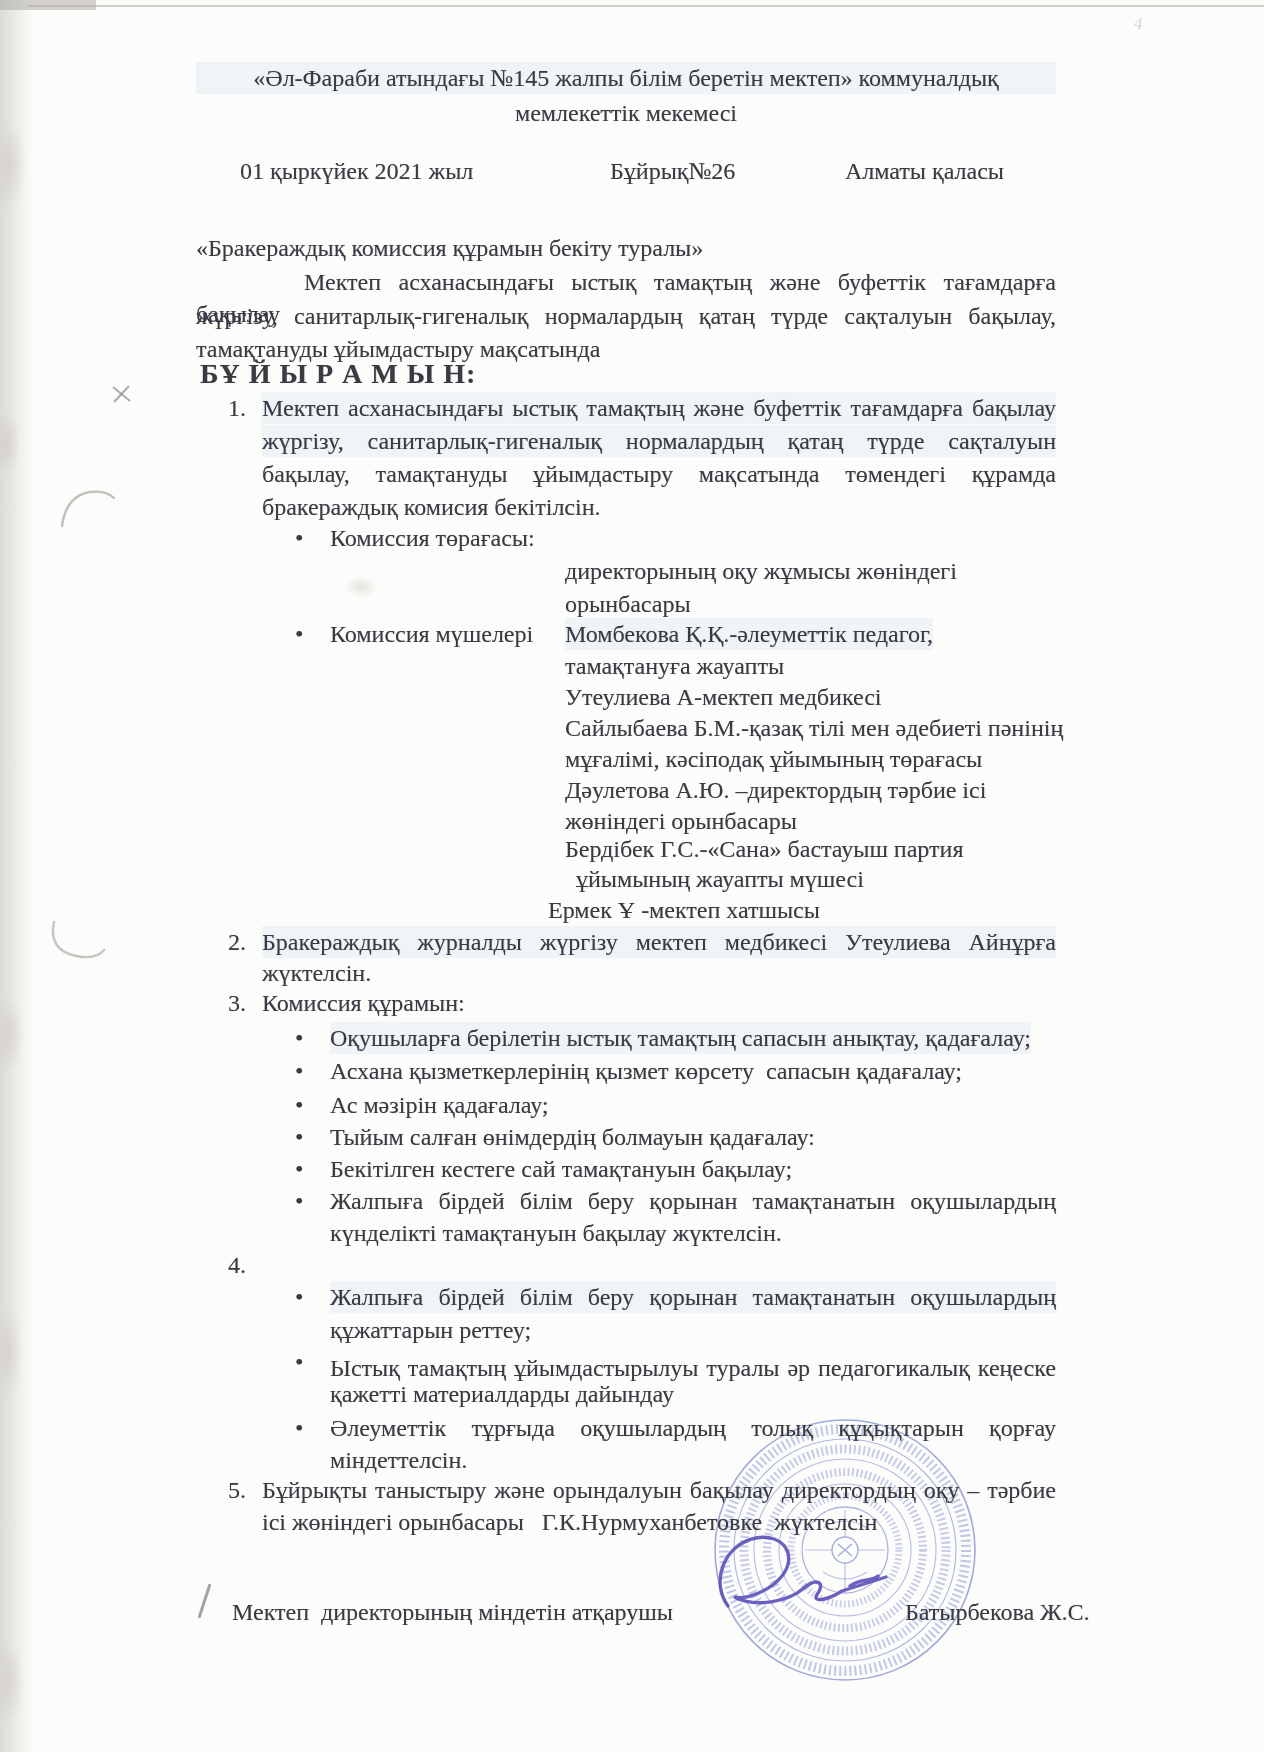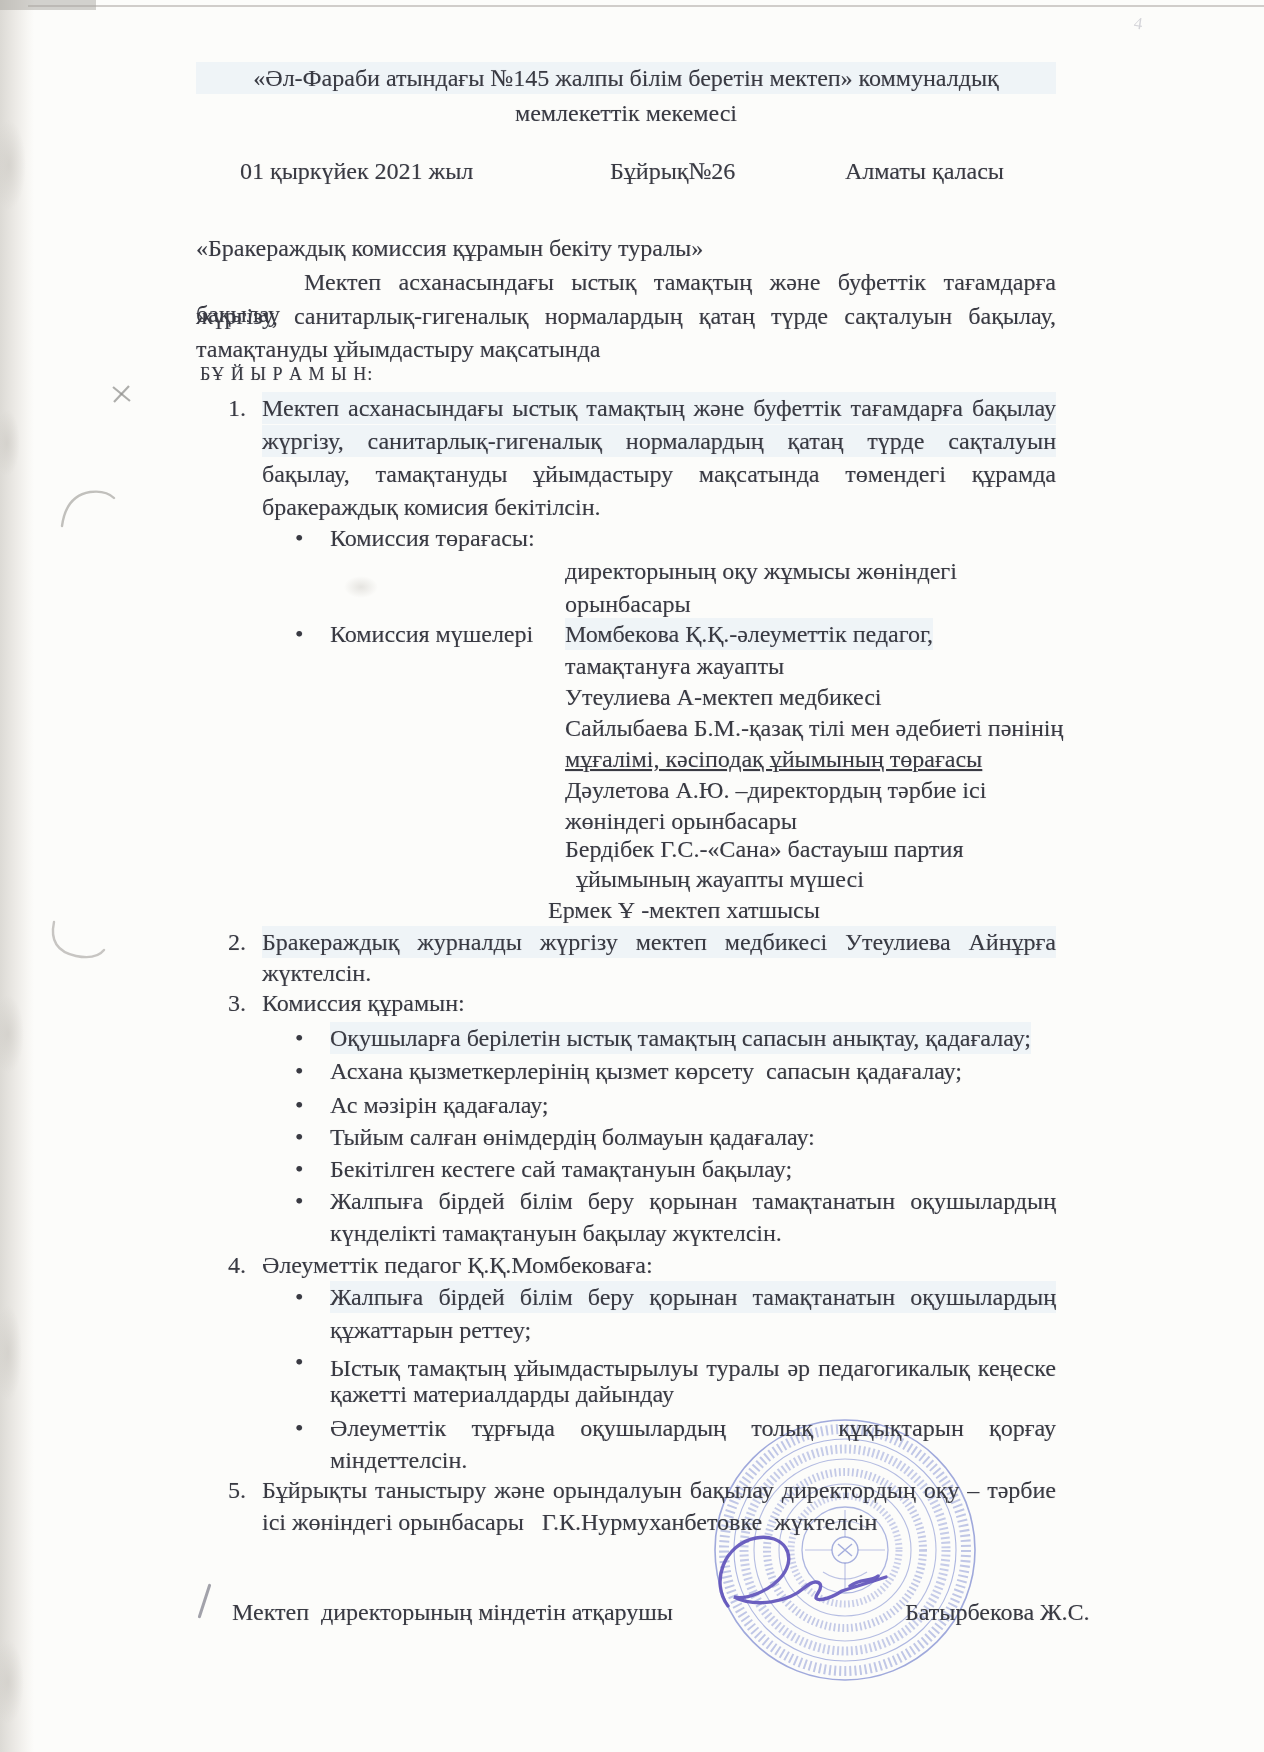--- a/index.html
+++ b/index.html
@@ -10,21 +10,21 @@
     color:#393a42;
   }
   .sheet{position:absolute;inset:0;}
   
   .t{
     position:absolute;white-space:pre;font-size:24px;line-height:32px;
     color:#393a42;text-shadow:0.3px 0.3px 0.7px rgba(55,58,80,0.35);
   }
   .jl{white-space:normal;text-align:justify;text-align-last:justify;}
   .ctr{text-align:center;white-space:normal;}
-  .bold{font-weight:normal;font-size:18px;letter-spacing:1px;}
+  .bold{font-weight:bold;font-size:28px;letter-spacing:1px;}
   .hl{background:rgba(203,224,240,0.28);}
   
   .edge{
     position:absolute;left:0;top:0;width:34px;height:1752px;
     background:linear-gradient(90deg,#dcdad5 0%,#eceae6 45%,#f7f6f3 80%,#fcfcfa 100%);
   }
   .blob{position:absolute;border-radius:50%;background:radial-gradient(closest-side,#c9c6c0,rgba(201,198,192,0));opacity:.55;}
   .topline{position:absolute;left:28px;top:5px;width:1236px;height:2px;background:#c1beba;opacity:.75;}
   .topcorner{position:absolute;left:0;top:0;width:96px;height:10px;background:#a8a5a0;opacity:.5;}
   .stamp-wrap{position:absolute;left:705px;top:1410px;width:280px;height:280px;z-index:1;filter:blur(.4px);opacity:.88;}
@@ -119,21 +119,21 @@
     <div class="t" style="left:330px;top:522px;">Комиссия төрағасы:</div>
     <div class="t" style="left:565px;top:555px;">директорының оқу жұмысы жөніндегі</div>
     <div class="t" style="left:565px;top:588px;">орынбасары</div>
 
     <div class="t" style="left:295px;top:618px;">•</div>
     <div class="t" style="left:330px;top:618px;">Комиссия мүшелері</div>
     <div class="t hl" style="left:565px;top:618px;">Момбекова Қ.Қ.-әлеуметтік педагог,</div>
     <div class="t" style="left:565px;top:650px;">тамақтануға жауапты</div>
     <div class="t" style="left:565px;top:681px;">Утеулиева А-мектеп медбикесі</div>
     <div class="t" style="left:565px;top:712px;">Сайлыбаева Б.М.-қазақ тілі мен әдебиеті пәнінің</div>
-    <div class="t" style="left:565px;top:743px;text-decoration:underline;">мұғалімі, кәсіподақ ұйымының төрағасы</div>
+    <div class="t" style="left:565px;top:743px;">мұғалімі, кәсіподақ ұйымының төрағасы</div>
     <div class="t" style="left:565px;top:774px;">Дәулетова А.Ю. –директордың тәрбие ісі</div>
     <div class="t" style="left:565px;top:805px;">жөніндегі орынбасары</div>
     <div class="t" style="left:565px;top:833px;">Бердібек Г.С.-«Сана» бастауыш партия</div>
     <div class="t" style="left:565px;top:863px;margin-left:11px;">ұйымының жауапты мүшесі</div>
     <div class="t" style="left:548px;top:894px;">Ермек Ұ -мектеп хатшысы</div>
 
     <div class="t" style="left:228px;top:926px;">2.</div>
     <div class="t jl hl" style="left:262px;top:926px;width:794px;">Бракераждық журналды жүргізу мектеп медбикесі Утеулиева Айнұрға</div>
     <div class="t" style="left:262px;top:957px;">жүктелсін.</div>
 
@@ -148,21 +148,20 @@
     <div class="t" style="left:330px;top:1089px;">Ас мәзірін қадағалау;</div>
     <div class="t" style="left:295px;top:1121px;">•</div>
     <div class="t" style="left:330px;top:1121px;">Тыйым салған өнімдердің болмауын қадағалау:</div>
     <div class="t" style="left:295px;top:1153px;">•</div>
     <div class="t" style="left:330px;top:1153px;">Бекітілген кестеге сай тамақтануын бақылау;</div>
     <div class="t" style="left:295px;top:1185px;">•</div>
     <div class="t jl" style="left:330px;top:1185px;width:726px;">Жалпыға бірдей білім беру қорынан тамақтанатын оқушылардың</div>
     <div class="t" style="left:330px;top:1217px;">күнделікті тамақтануын бақылау жүктелсін.</div>
 
     <div class="t" style="left:228px;top:1249px;">4.</div>
-    <div class="t" style="left:262px;top:1249px;">Әлеуметтік педагог Қ.Қ.Момбековаға:</div>
 
     <div class="t" style="left:295px;top:1281px;">•</div>
     <div class="t jl hl" style="left:330px;top:1281px;width:726px;">Жалпыға бірдей білім беру қорынан тамақтанатын оқушылардың</div>
     <div class="t" style="left:330px;top:1314px;">құжаттарын реттеу;</div>
     <div class="t" style="left:295px;top:1346px;">•</div>
     <div class="t jl" style="left:330px;top:1346px;width:726px;margin-top:6px;">Ыстық тамақтың ұйымдастырылуы туралы әр педагогикалық кеңеске</div>
     <div class="t" style="left:330px;top:1378px;">қажетті материалдарды дайындау</div>
     <div class="t" style="left:295px;top:1412px;">•</div>
     <div class="t jl" style="left:330px;top:1412px;width:726px;">Әлеуметтік тұрғыда оқушылардың толық құқықтарын қорғау</div>
     <div class="t" style="left:330px;top:1444px;">міндеттелсін.</div>

